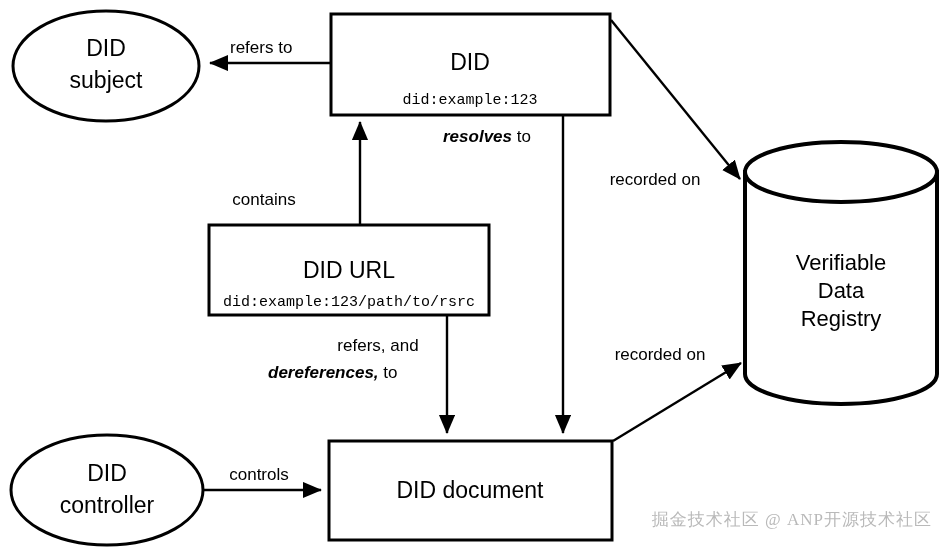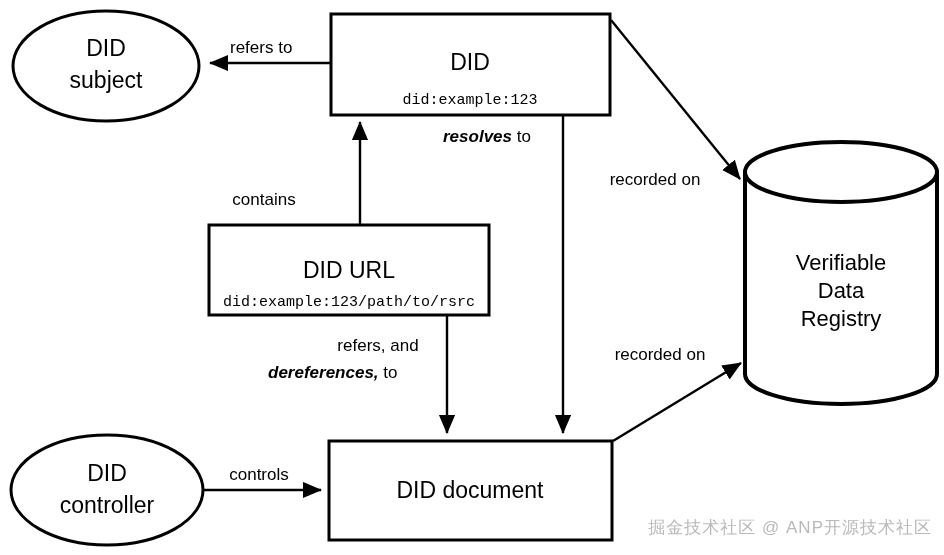--- a/index.html
+++ b/index.html
@@ -65,22 +65,22 @@
     stroke-width: 4;
   }
   .edge-line {
     stroke: #000000;
     stroke-width: 2.4;
     fill: none;
   }
   .watermark {
     position: absolute;
     right: 12px;
-    bottom: 16px;
-    font-family: Liberation Sans, sans-serif;
+    bottom: 24px;
+    font-family: Liberation Serif, serif;
     font-size: 17px;
     color: #b9b9b9;
     letter-spacing: 1px;
     white-space: nowrap;
     user-select: none;
   }
 </style>
 </head>
 <body>
 

